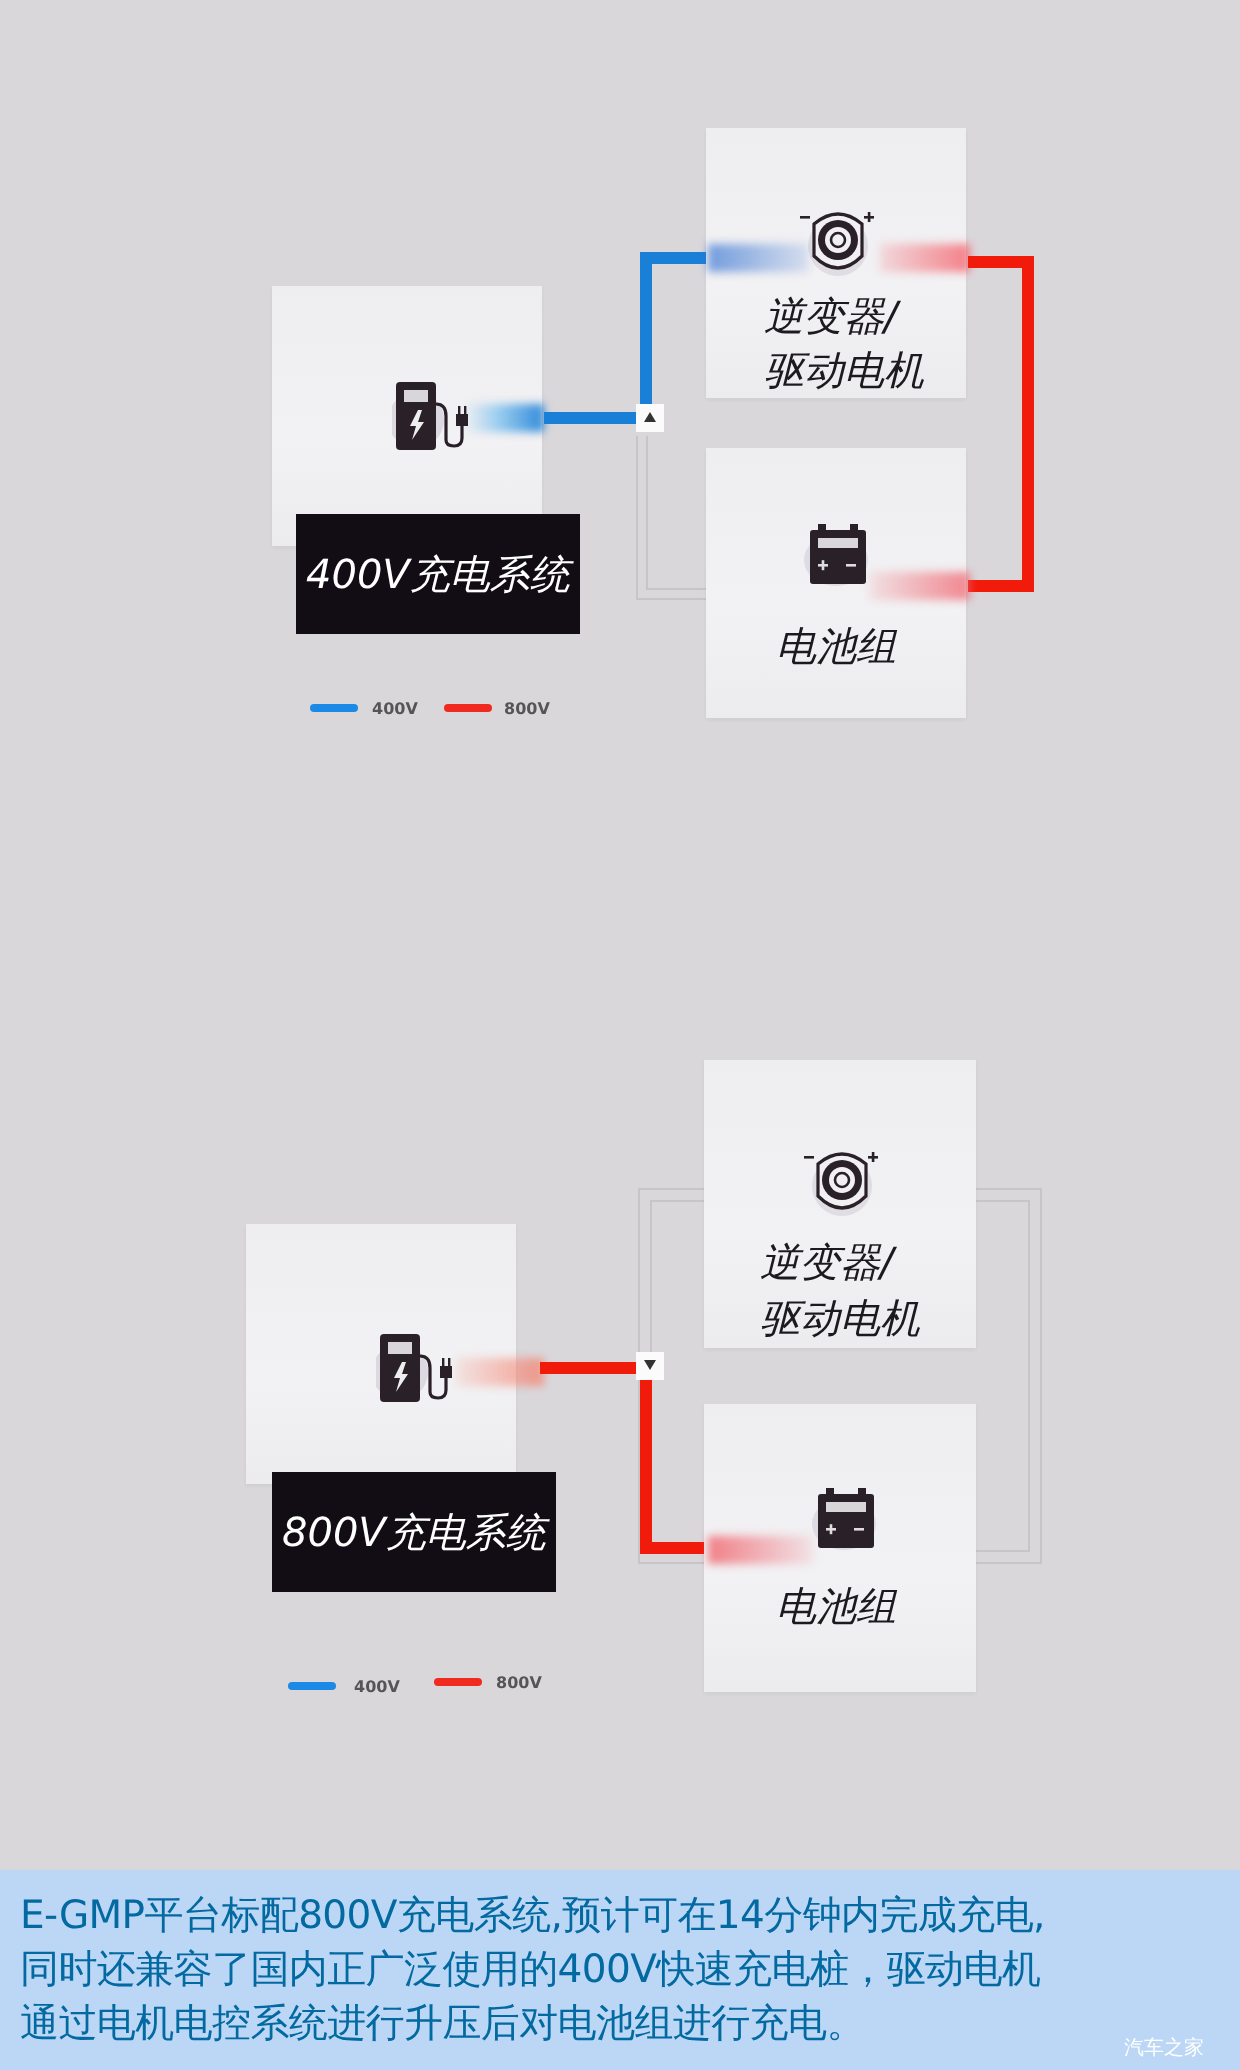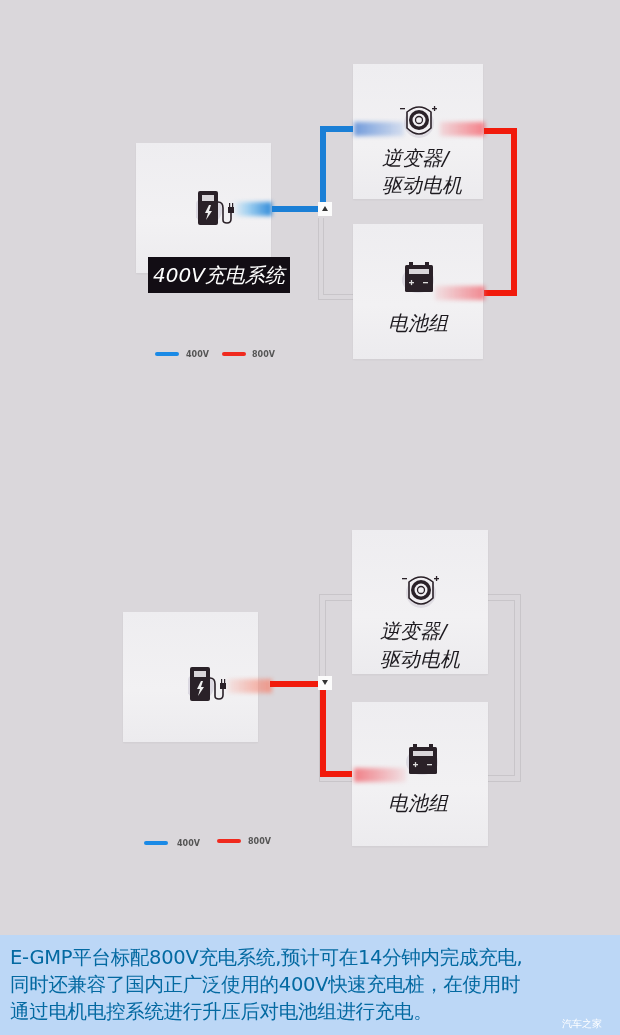--- a/index.html
+++ b/index.html
@@ -1,21 +1,21 @@
 <!DOCTYPE html>
 <html><head>
 <meta charset="utf-8">
 <style>
   html,body{margin:0;padding:0;}
   body{width:620px;height:1035px;position:relative;overflow:hidden;background:#dad7db;font-family:"DejaVu Sans","Liberation Sans",sans-serif;}
   .panel{position:absolute;left:0;width:620px;}
   .p1{top:0;height:470px;}
   .p2{top:470px;height:465px;}
   .card{position:absolute;background:linear-gradient(180deg,#eeedf0 0%,#f2f1f3 60%,#ecebee 100%);box-shadow:0 1px 2px rgba(0,0,0,0.05);}
-  .label-dark{position:absolute;background:#120d14;color:#fff;font-style:italic;font-size:20px;line-height:28px;padding:4px 5px;white-space:nowrap;letter-spacing:0px;}
+  .label-dark{position:absolute;background:#120d14;color:#fff;font-style:italic;font-size:20px;line-height:28px;padding:16px 5px;white-space:nowrap;letter-spacing:0px;}
   .card-text{position:absolute;font-style:italic;color:#1d1a1f;font-size:20px;line-height:26px;white-space:nowrap;}
   .wire{position:absolute;}
   .blue{background:#1a7fd6;}
   .red{background:#f11b0c;}
   .gray-line{position:absolute;border:1px solid #c8c5c9;box-sizing:border-box;}
   .junction{position:absolute;width:14px;height:14px;background:#fbfbfb;}
   .junction span{position:absolute;left:4px;top:4px;width:0;height:0;}
   .tri-up{border-left:3px solid transparent;border-right:3px solid transparent;border-bottom:5px solid #333;}
   .tri-down{border-left:3px solid transparent;border-right:3px solid transparent;border-top:5px solid #333;}
   .legend{position:absolute;font-size:8px;color:#555;}
@@ -110,20 +110,21 @@
   <svg class="icon" style="left:188px;top:196px;" width="42" height="36" viewBox="0 0 42 36">
     <ellipse cx="12" cy="20" rx="14" ry="14" fill="rgba(120,110,150,0.18)"></ellipse>
     <rect x="2" y="1" width="20" height="34" rx="2" fill="#2a2128"></rect>
     <rect x="6" y="5" width="12" height="6" fill="#d9d6da"></rect>
     <path d="M13 15 L9 23 L12 23 L10 30 L16 21 L13 21 L15 15 Z" fill="#eee"></path>
     <path d="M22 12 Q27 12 27 18 L27 30 Q27 33 31 33 Q35 33 35 29 L35 22" stroke="#2a2128" stroke-width="1.6" fill="none"></path>
     <rect x="32" y="17" width="6" height="6" fill="#2a2128"></rect>
     <rect x="33" y="13" width="1.2" height="4" fill="#2a2128"></rect>
     <rect x="36" y="13" width="1.2" height="4" fill="#2a2128"></rect>
   </svg>
+  <div class="label-dark" style="left:136px;top:266px;">800V充电系统</div>
 
   <div class="wire red" style="left:270px;top:211px;width:50px;height:6px;"></div>
   <div class="wire red" style="left:320px;top:211px;width:6px;height:96px;"></div>
   <div class="wire red" style="left:320px;top:301px;width:36px;height:6px;"></div>
   <div class="junction" style="left:318px;top:206px;">
       <span class="tri-down"></span>
     </div>
 
   <div class="card" style="left:352px;top:60px;width:136px;height:144px;"></div>
   <svg class="icon" style="left:400px;top:100px;" width="42" height="42" viewBox="0 0 42 42">
@@ -157,17 +158,17 @@
     <div class="sw" style="left:0;top:0;background:#1a8ae6;"></div>
     <div class="lt" style="left:33px;">400V</div>
     <div class="sw" style="left:73px;top:-2px;background:#f02a1e;"></div>
     <div class="lt" style="left:104px;top:-4px;">800V</div>
   </div>
 </div>
 
 <div class="footer">
   <div class="footer-text">
     <div>E-GMP平台标配800V充电系统,预计可在14分钟内完成充电,</div>
-    <div>同时还兼容了国内正广泛使用的400V快速充电桩，在使用时</div>
+    <div>同时还兼容了国内正广泛使用的400V快速充电桩，驱动电机</div>
     <div>通过电机电控系统进行升压后对电池组进行充电。</div>
   </div>
   <div class="watermark">汽车之家</div>
 </div>
 
 </body></html>

